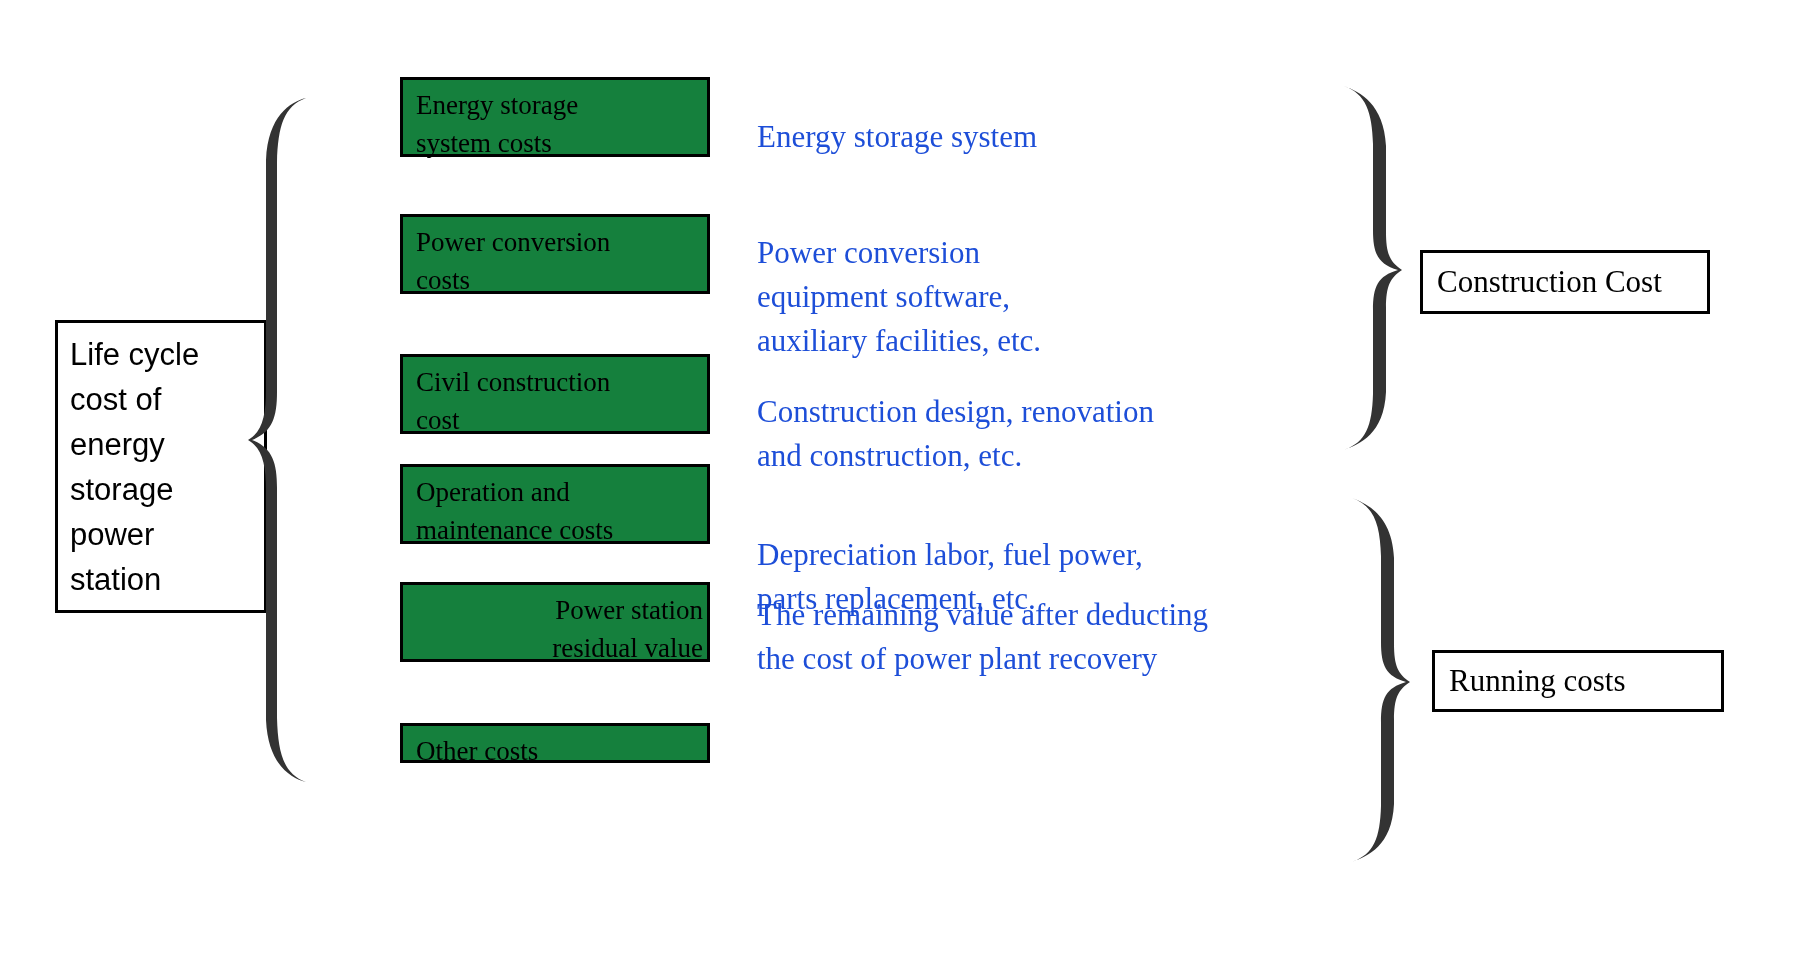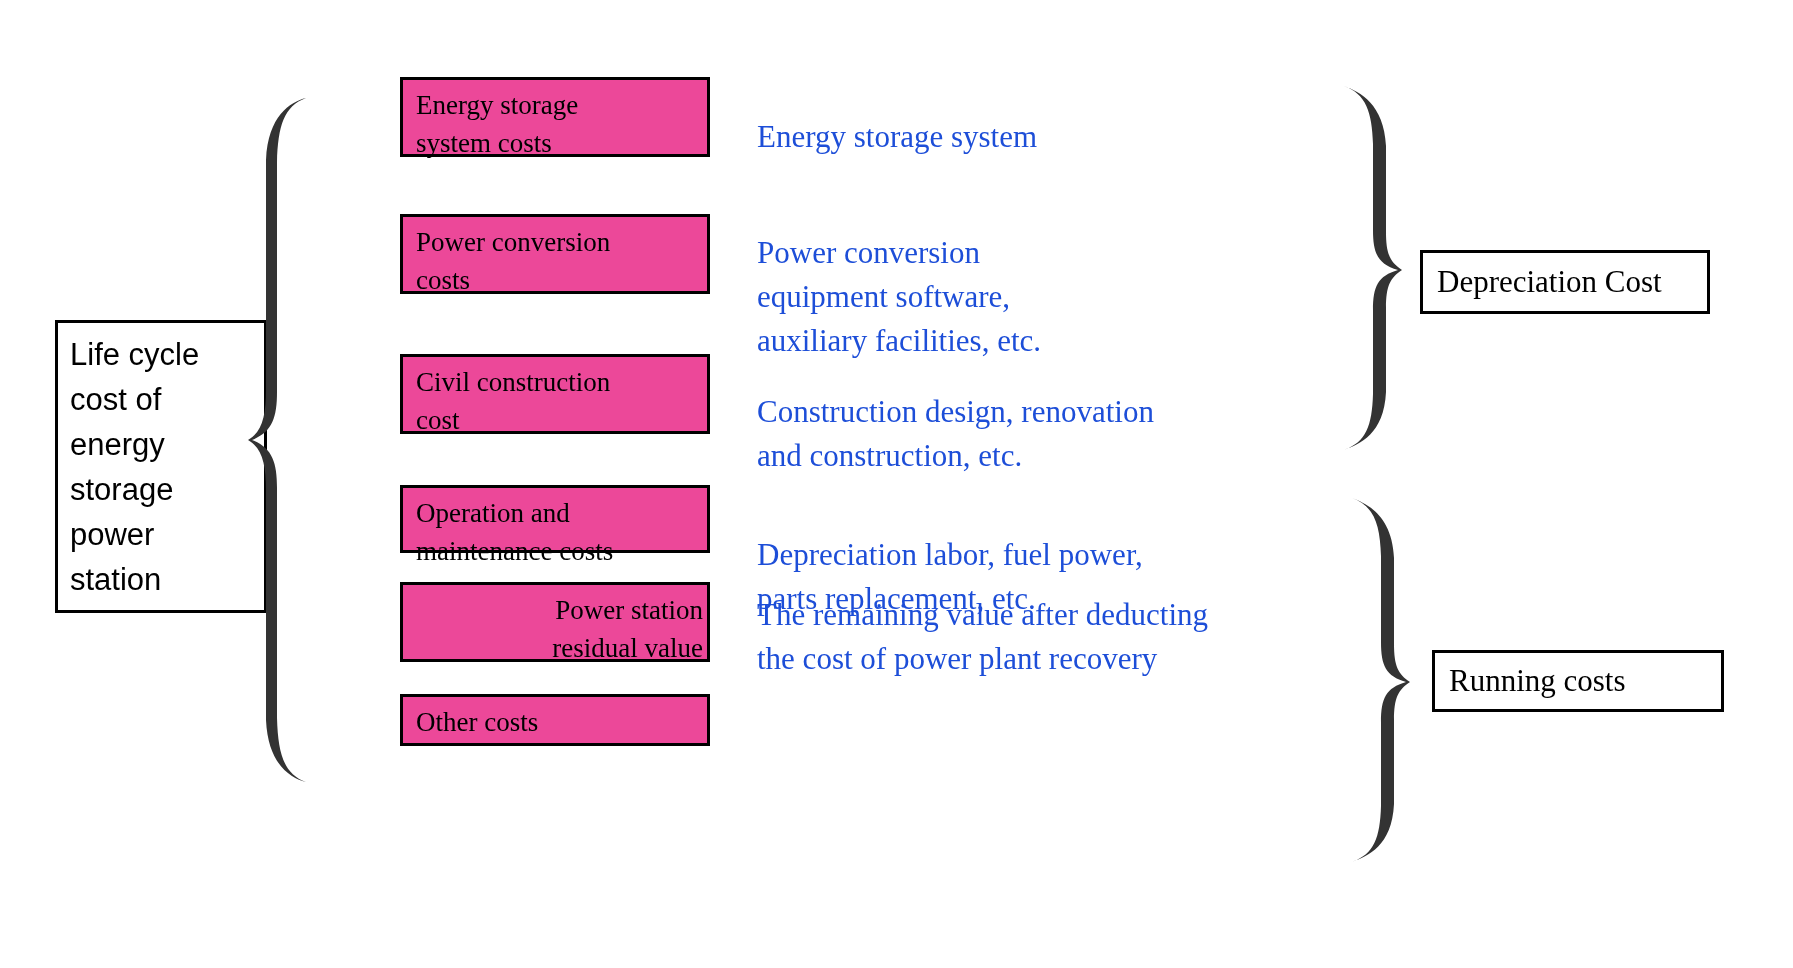--- a/index.html
+++ b/index.html
@@ -39,21 +39,21 @@
     white-space: pre-line;
   }
 
   
   .item-box {
     position: absolute;
     left: 400px;
     width: 310px;
     border: 3px solid #000000;
     box-sizing: border-box;
-    background: #ec4899;
+    background: #15803d;
   }
   .item-box .item-text {
     position: absolute;
     left: 13px;
     top: 6px;
     right: 4px;
     font-family: "Liberation Serif", "DejaVu Serif", serif;
     font-size: 27px;
     line-height: 38px;
     color: #000000;
@@ -140,35 +140,35 @@
 equipment software,
 auxiliary facilities, etc.</div>
 
   <div class="item-box" style="top:354px; height:80px;">
     <div class="item-text">Civil construction
 cost</div>
   </div>
   <div class="desc" style="top:390px;">Construction design, renovation
 and construction, etc.</div>
 
-  <div class="item-box" style="top:485px; height:68px;">
+  <div class="item-box" style="top:464px; height:80px;">
     <div class="item-text">Operation and
 maintenance costs</div>
   </div>
   <div class="desc" style="top:489px;margin-top:44px;">Depreciation labor, fuel power,
 parts replacement, etc.</div>
 
   <div class="item-box" style="top:582px; height:80px;text-align:right;">
     <div class="item-text">Power station
 residual value</div>
   </div>
   <div class="desc" style="top:593px;">The remaining value after deducting
 the cost of power plant recovery</div>
 
-  <div class="item-box" style="top:694px; height:52px;">
+  <div class="item-box" style="top:723px; height:40px;">
     <div class="item-text">Other costs</div>
   </div>
 
   <div class="brace" style="left:1340px; top:82px;">
     <svg width="62" height="372" viewBox="0 0 62 372">
       <path d="M4 4
                C 26 12, 32 30, 33 62
                L 33 148
                C 33 172, 38 182, 58 188
                C 38 194, 33 204, 33 228
@@ -177,21 +177,21 @@
                C 20 362, 44 352, 46 310
                L 46 226
                C 46 204, 50 196, 62 188
                C 50 180, 46 172, 46 150
                L 46 64
                C 44 22, 20 10, 4 4 Z" fill="#333333"></path>
     </svg>
   </div>
 
   <div class="group-box" style="left:1420px; top:250px; width:290px; height:64px;">
-    <div class="group-text">Depreciation Cost</div>
+    <div class="group-text">Construction Cost</div>
   </div>
 
   <div class="brace" style="left:1348px; top:494px;">
     <svg width="62" height="372" viewBox="0 0 62 372">
       <path d="M4 4
                C 26 12, 32 30, 33 62
                L 33 148
                C 33 172, 38 182, 58 188
                C 38 194, 33 204, 33 228
                L 33 312

